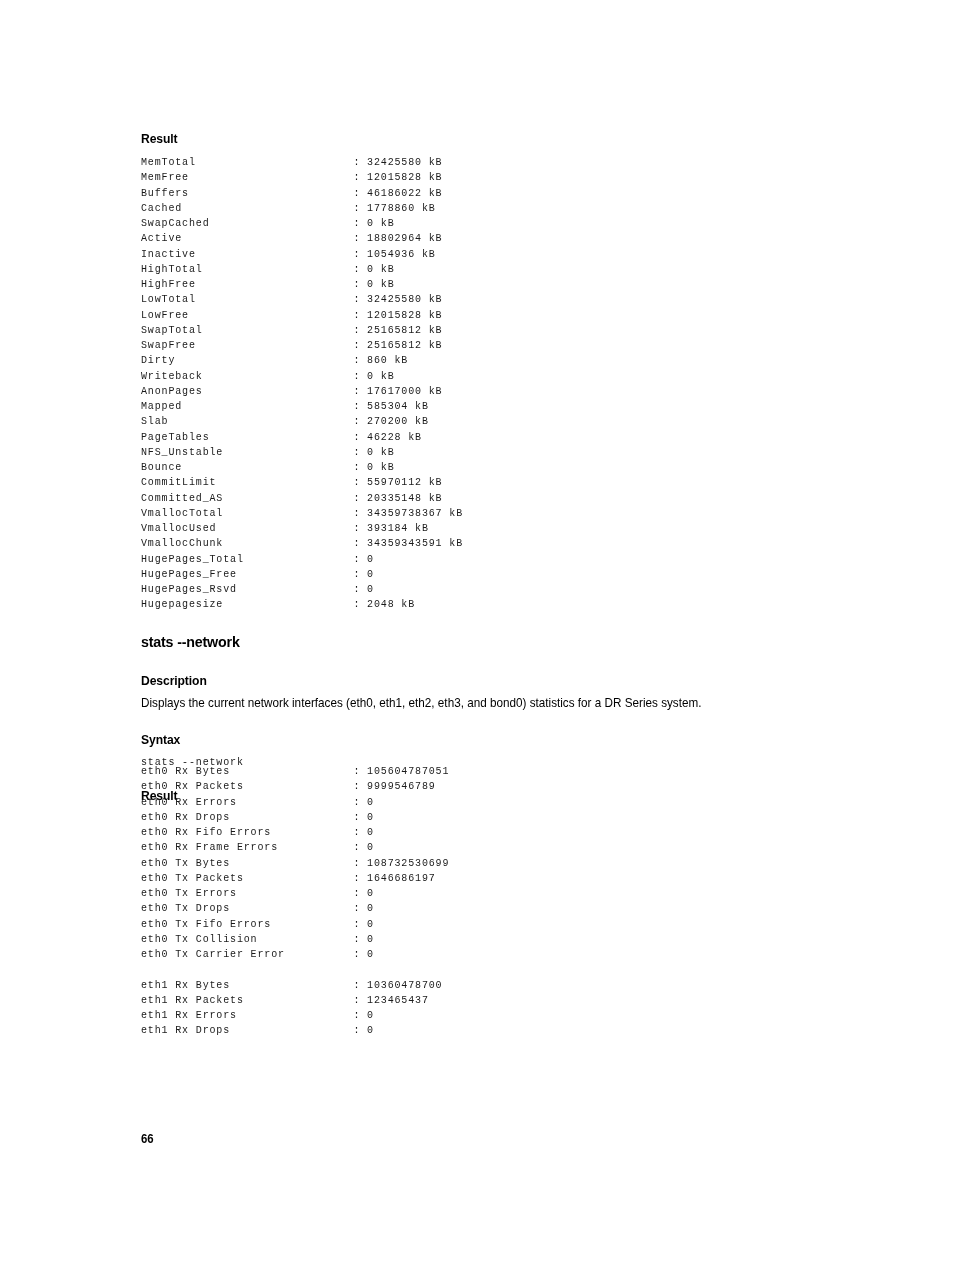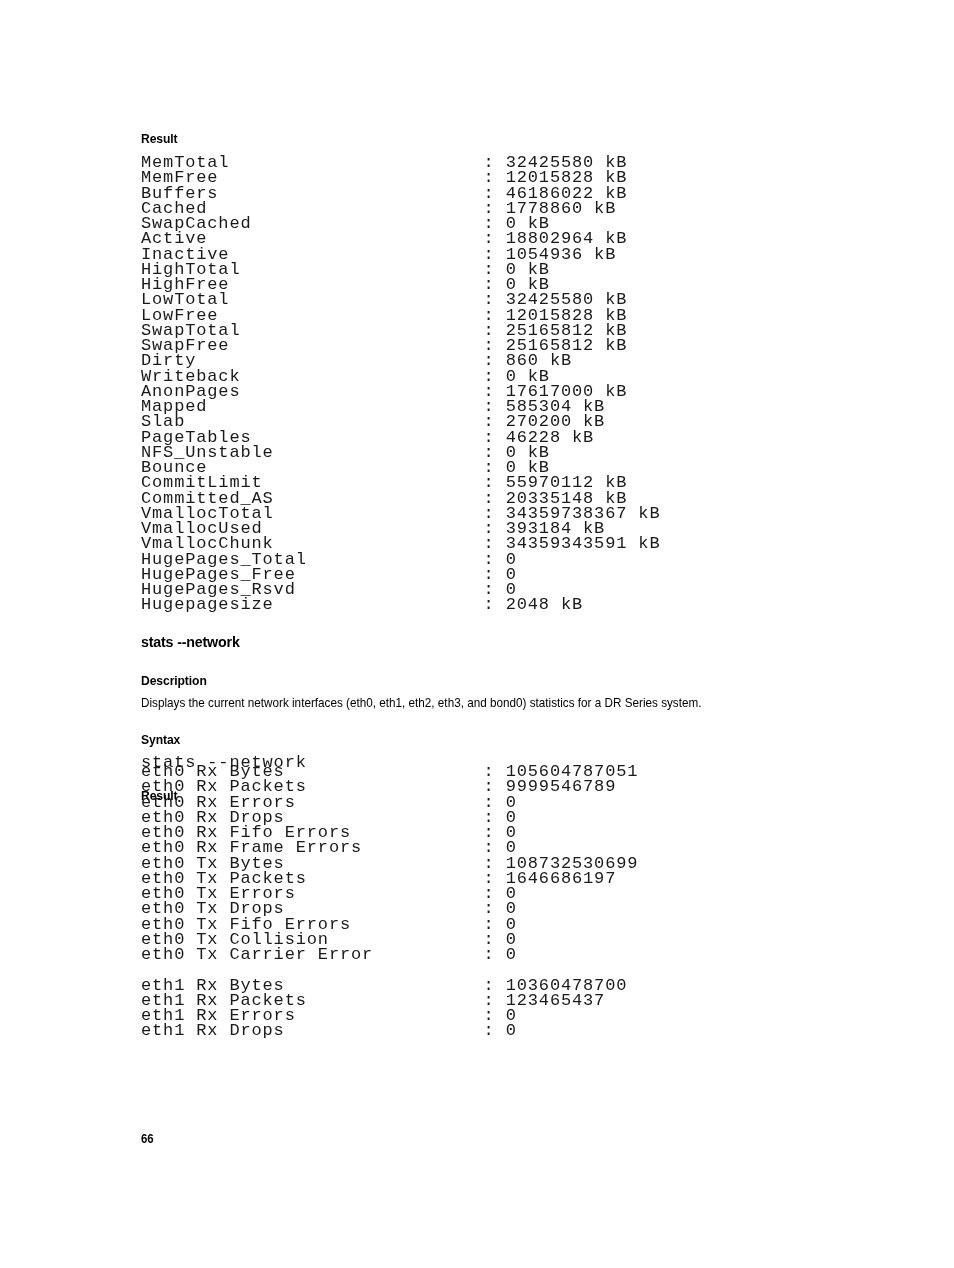--- a/index.html
+++ b/index.html
@@ -52,21 +52,21 @@
     padding: 0;
     line-height: 1.25;
     transform: scaleX(0.93);
     transform-origin: left center;
     white-space: nowrap;
   }
 
   
   pre.code-block {
     font-family: "Liberation Mono", "DejaVu Sans Mono", monospace;
-    font-size: 17px;
+    font-size: 10px;
     line-height: 15.25px;
     margin: 0;
     padding: 0;
     color: #1a1a1a;
     white-space: pre;
     letter-spacing: 0.85px;
   }
 
   
   .blk-result-1      { position: absolute; left: 0;  top: 132px; }

